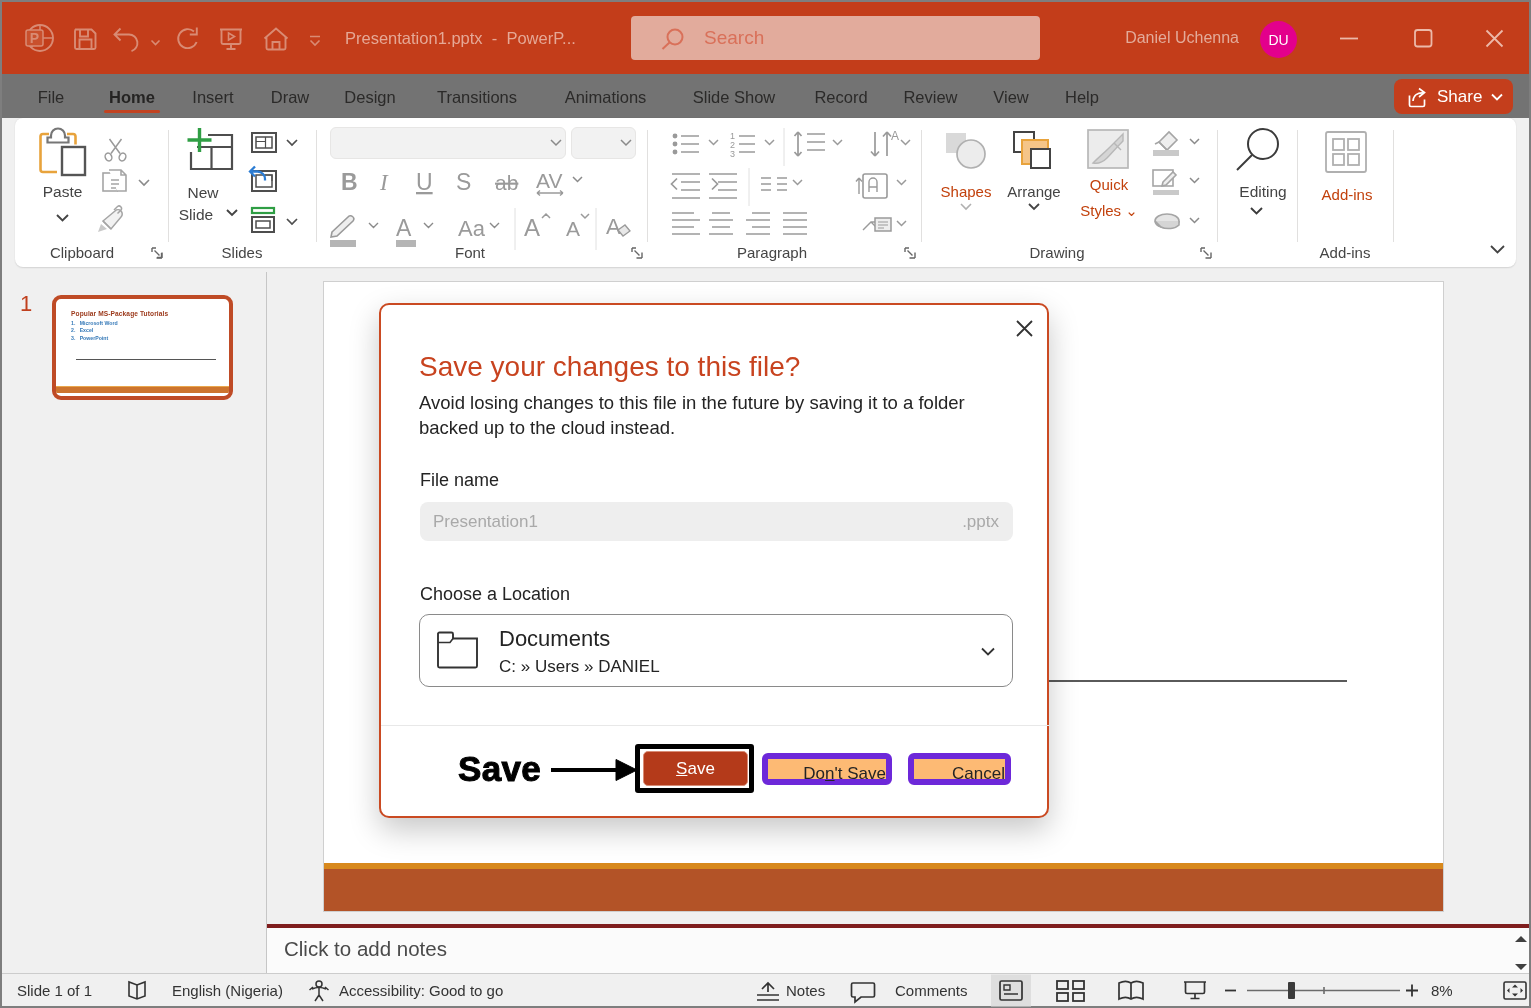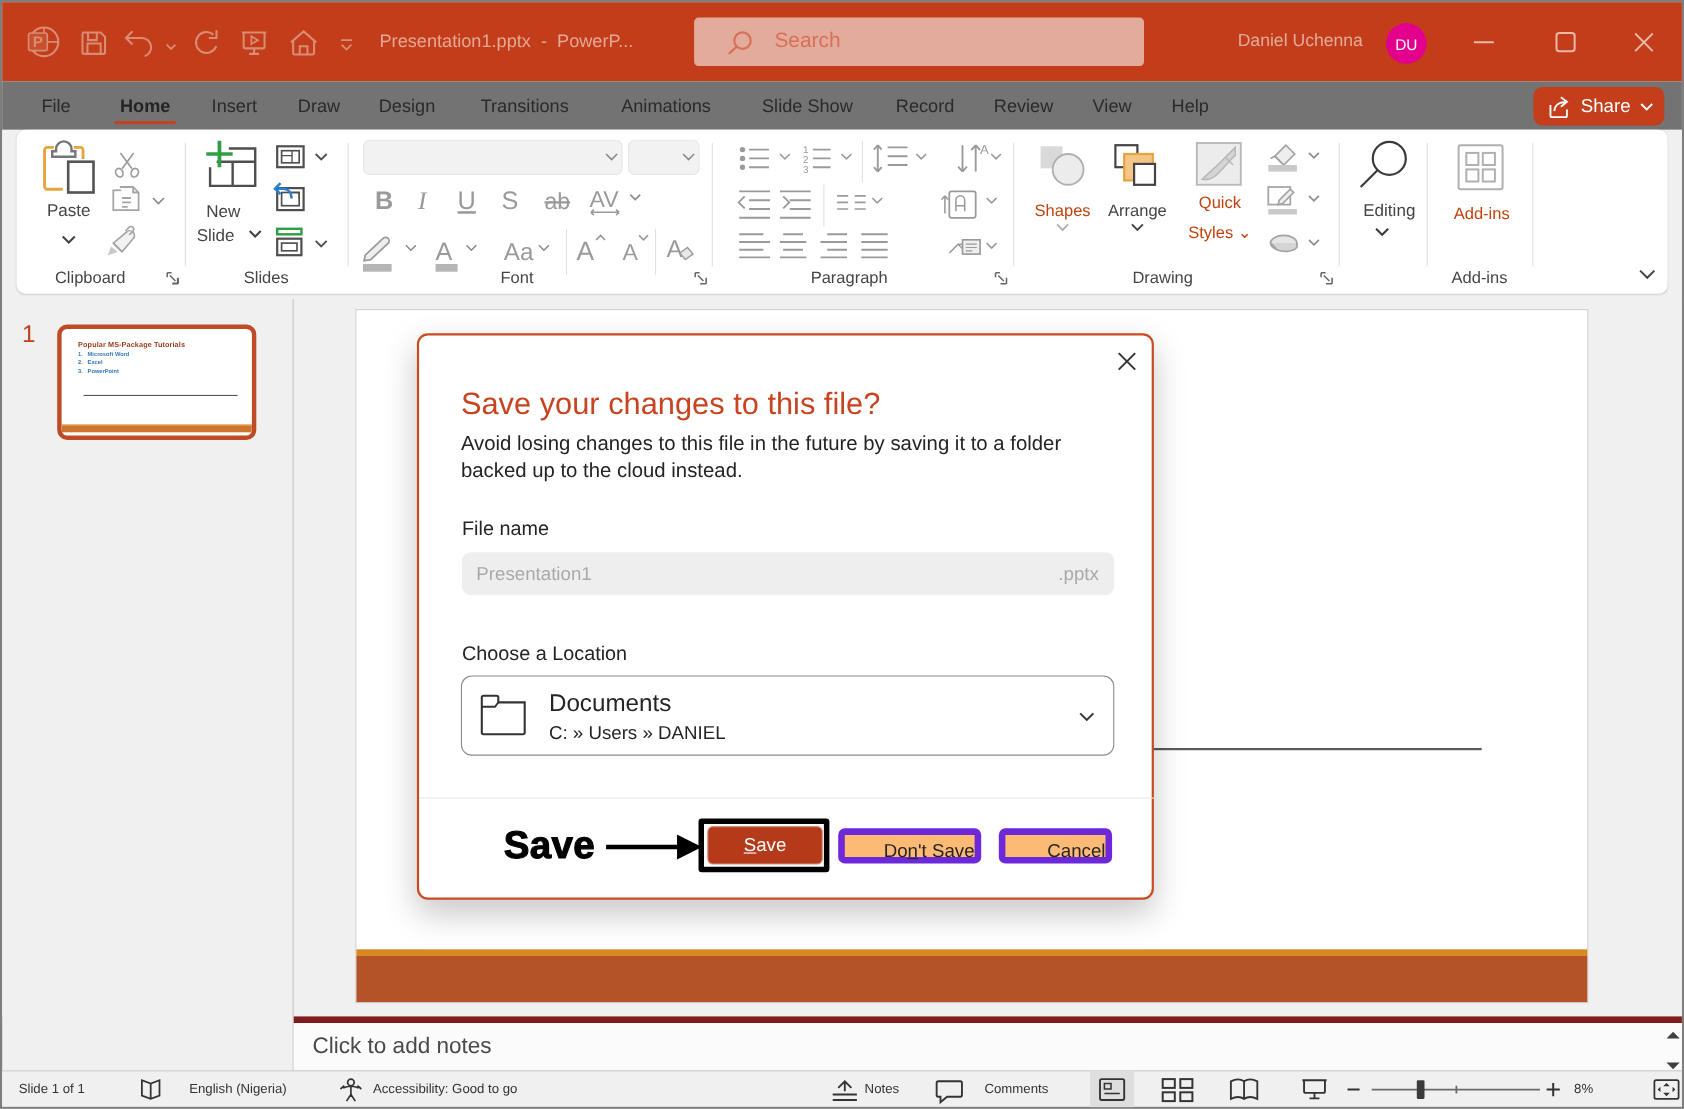--- a/index.html
+++ b/index.html
@@ -54,25 +54,25 @@
   #dlg-input .ph { position:absolute; left:13px; top:10px; font-size:17px; color:#a9a9a9; }
   #dlg-input .ext { position:absolute; right:14px; top:10px; font-size:17px; color:#a9a9a9; }
   #dlg-loc { position:absolute; left:38px; top:309px; width:594px; height:73px; border:1px solid #8a8a8a; border-radius:10px; }
   #dlg-sep { position:absolute; left:0px; top:420px; width:668px; height:1px; background:#e8e8e8; }
   .dlg-btn { position:absolute; top:448px; height:32px; border:6px solid #6d28d9; border-radius:6px; background:#fdba74; font-size:17px; color:#242424; text-align:right; line-height:30px; }
   #ann-box { position:absolute; left:254px; top:439px; width:119px; height:49px; border:5px solid #000; border-radius:3px; }
   #btn-save { position:absolute; left:262px; top:446px; width:105px; height:35px; background:#b43a1a; border:1px solid #d98c75; border-radius:5px; color:#fff; font-size:17px; text-align:center; line-height:34px; }
   #ann-save { position:absolute; left:77px; top:444px; font-size:35px; font-weight:bold; color:#000; letter-spacing:0.3px; -webkit-text-stroke:1px #000; }
 
   
-  #notes { position:absolute; left:265px; top:922px; width:1262px; height:49px; background:#fbfbfb; border-top:6px solid #7f1d1d; }
+  #notes { position:absolute; left:265px; top:922px; width:1262px; height:49px; background:#fbfbfb; border-top:4px solid #7f1d1d; }
   #notes .ntxt { position:absolute; left:17px; top:9px; font-size:20.5px; color:#4a4a4a; }
 
   
-  #statusbar { position:absolute; left:0; top:971px; width:1527px; height:33px; background:#f0f0f0; border-top:1px solid #cccccc; font-size:12px; color:#333; }
+  #statusbar { position:absolute; left:0; top:971px; width:1527px; height:33px; background:#f0f0f0; border-top:1px solid #cccccc; font-size:15px; color:#333; }
   .sb { position:absolute; top:0; height:33px; line-height:33px; }
 </style>
 </head>
 <body>
 <div id="app">
 
   <div id="titlebar">
     <svg width="340" height="72" style="position:absolute;left:0;top:0;" fill="none" stroke="#d98b74" stroke-width="1.9">
 
       <circle cx="38" cy="36" r="13"></circle>

